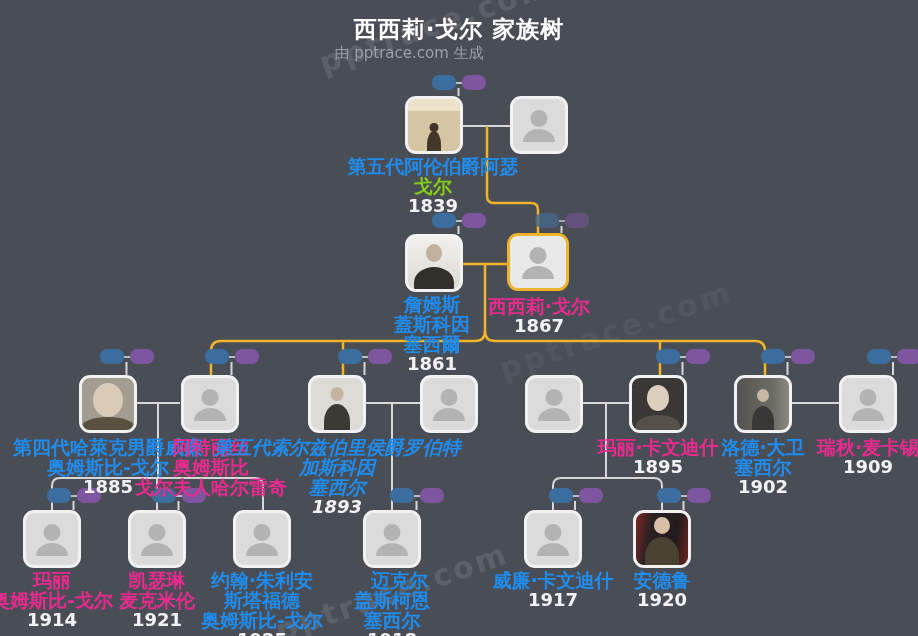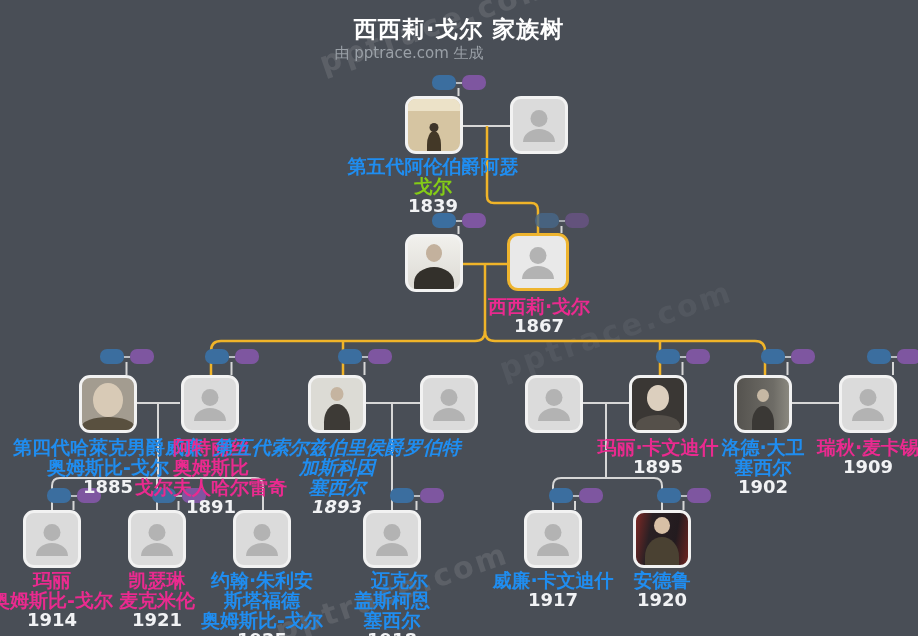--- a/index.html
+++ b/index.html
@@ -157,20 +157,26 @@
       <span class="yr">1839</span>
     </div>
     <div class="node" style="left: 510px; top: 96px;">
       <div class="pl-head"></div>
       <div class="pl-body"></div>
     </div>
     <div class="node" style="left: 405px; top: 234px; background: linear-gradient(rgb(241, 240, 236), rgb(220, 218, 212));">
       <div class="ph-body" style="width: 40px; height: 22px; background: rgb(51, 48, 43);"></div>
       <div class="ph-head" style="width: 16px; height: 18px; top: 7px; background: rgb(195, 177, 157);"></div>
     </div>
+    <div class="label" style="left: 282px; top: 294px;">
+      <span class="nm" style="color: rgb(31, 141, 240);">詹姆斯</span>
+      <span class="nm" style="color: rgb(31, 141, 240);">蓋斯科因</span>
+      <span class="nm" style="color: rgb(31, 141, 240);">塞西爾</span>
+      <span class="yr">1861</span>
+    </div>
     <div class="node sel" style="left: 507px; top: 233px; width: 62px;">
       <div class="pl-head"></div>
       <div class="pl-body"></div>
     </div>
     <div class="label" style="left: 389px; top: 296px;">
       <span class="nm" style="color: rgb(234, 42, 143);">西西莉·戈尔</span>
       <span class="yr">1867</span>
     </div>
     <div class="node" style="left: 79px; top: 375px; background: rgb(163, 156, 144);">
       <div class="ph-body" style="width: 52px; height: 13px; background: rgb(89, 80, 63);"></div>
@@ -182,21 +188,20 @@
       <span class="yr">1885</span>
     </div>
     <div class="node" style="left: 181px; top: 375px;">
       <div class="pl-head"></div>
       <div class="pl-body"></div>
     </div>
     <div class="label" style="left: 61px; top: 437px;">
       <span class="nm" style="color: rgb(234, 42, 143);">阿特丽丝</span>
       <span class="nm" style="color: rgb(234, 42, 143);">奥姆斯比</span>
       <span class="nm" style="color: rgb(234, 42, 143);">戈尔夫人哈尔雷奇</span>
-      <span class="yr">1891</span>
     </div>
     <div class="node" style="left: 308px; top: 375px; background: rgb(220, 219, 213);">
       <div class="ph-body" style="width: 26px; height: 26px; background: rgb(61, 58, 54);"></div>
       <div class="ph-head" style="width: 13px; height: 14px; top: 9px; background: rgb(197, 180, 160);"></div>
     </div>
     <div class="label" style="left: 187px; top: 437px; font-style: italic;">
       <span class="nm" style="color: rgb(31, 141, 240);">第五代索尔兹伯里侯爵罗伯特</span>
       <span class="nm" style="color: rgb(31, 141, 240);">加斯科因</span>
       <span class="nm" style="color: rgb(31, 141, 240);">塞西尔</span>
       <span class="yr">1893</span>

